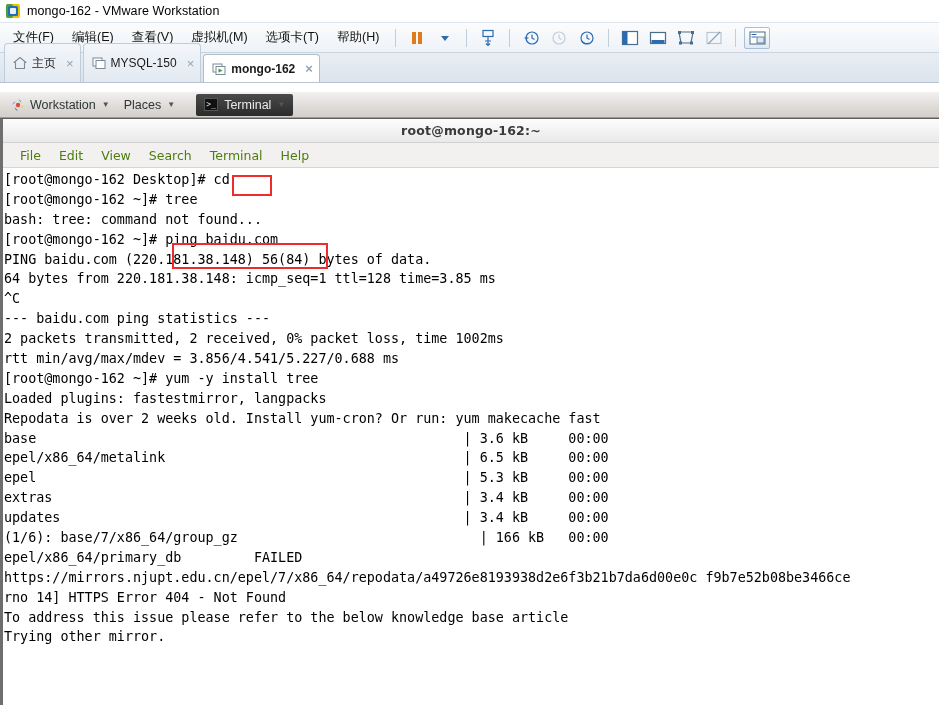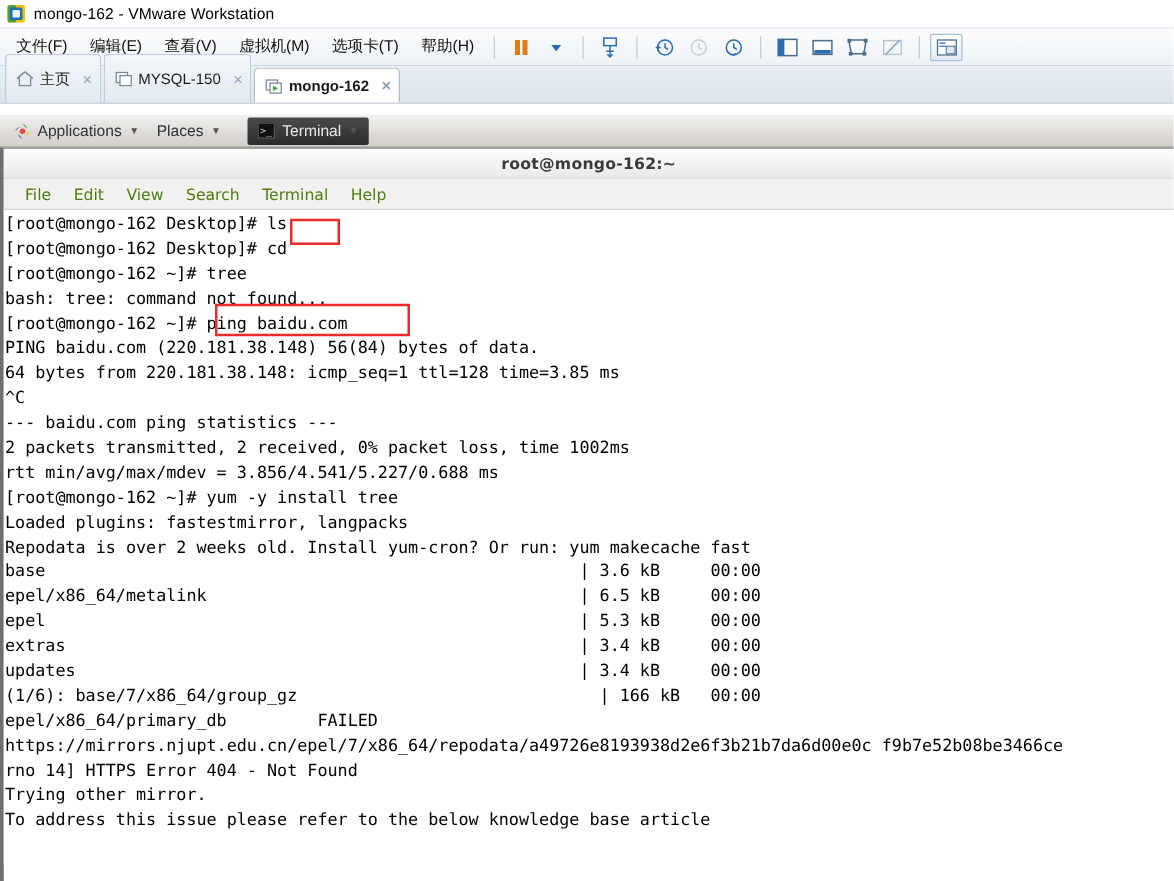--- a/index.html
+++ b/index.html
@@ -368,21 +368,21 @@
       <div class="gnome-item">
         <span class="appsicon">
           <svg width="14" height="14" viewBox="0 0 14 14">
             <circle cx="7" cy="7" r="2.2" fill="#d94f3d"></circle>
             <path d="M7 1 Q10 2 10.5 5 Z" fill="#3fa13f"></path>
             <path d="M13 7 Q12 10 9 10.5 Z" fill="#f2c200"></path>
             <path d="M7 13 Q4 12 3.5 9 Z" fill="#2b6cb0"></path>
             <path d="M1 7 Q2 4 5 3.5 Z" fill="#8a4fb5"></path>
           </svg>
         </span>
-        <span>Applications</span>
+        <span>Workstation</span>
         <span class="caret">▼</span>
       </div>
       <div class="gnome-item">
         <span>Places</span>
         <span class="caret">▼</span>
       </div>
       <div class="gnome-item win">
         <span class="termglyph">&gt;_</span>
         <span>Terminal</span>
         <span class="caret">▼</span>
@@ -399,21 +399,20 @@
         <div class="term-menu-item">File</div>
         <div class="term-menu-item">Edit</div>
         <div class="term-menu-item">View</div>
         <div class="term-menu-item">Search</div>
         <div class="term-menu-item">Terminal</div>
         <div class="term-menu-item">Help</div>
       </div>
 
       <div class="term-body" id="term-body">
 
-      <div class="term-line">[root@mongo-162 Desktop]# ls</div>
           <div class="term-line">[root@mongo-162 Desktop]# cd</div>
           <div class="term-line">[root@mongo-162 ~]# tree</div>
           <div class="term-line">bash: tree: command not found...</div>
           <div class="term-line">[root@mongo-162 ~]# ping baidu.com</div>
           <div class="term-line">PING baidu.com (220.181.38.148) 56(84) bytes of data.</div>
           <div class="term-line">64 bytes from 220.181.38.148: icmp_seq=1 ttl=128 time=3.85 ms</div>
           <div class="term-line">^C</div>
           <div class="term-line">--- baidu.com ping statistics ---</div>
           <div class="term-line">2 packets transmitted, 2 received, 0% packet loss, time 1002ms</div>
           <div class="term-line">rtt min/avg/max/mdev = 3.856/4.541/5.227/0.688 ms</div>
@@ -422,21 +421,21 @@
           <div class="term-line">Repodata is over 2 weeks old. Install yum-cron? Or run: yum makecache fast</div>
           <div class="term-line">base                                                     | 3.6 kB     00:00</div>
           <div class="term-line">epel/x86_64/metalink                                     | 6.5 kB     00:00</div>
           <div class="term-line">epel                                                     | 5.3 kB     00:00</div>
           <div class="term-line">extras                                                   | 3.4 kB     00:00</div>
           <div class="term-line">updates                                                  | 3.4 kB     00:00</div>
           <div class="term-line">(1/6): base/7/x86_64/group_gz                              | 166 kB   00:00</div>
           <div class="term-line">epel/x86_64/primary_db         FAILED</div>
           <div class="term-line">https://mirrors.njupt.edu.cn/epel/7/x86_64/repodata/a49726e8193938d2e6f3b21b7da6d00e0c f9b7e52b08be3466ce</div>
           <div class="term-line">rno 14] HTTPS Error 404 - Not Found</div>
+          <div class="term-line">To address this issue please refer to the below knowledge base article</div>
           <div class="term-line">Trying other mirror.</div>
-          <div class="term-line">To address this issue please refer to the below knowledge base article</div>
           <div class="term-line"></div>
           <div class="redbox" style="left: 229px; top: 7px; width: 40px; height: 21px; border-color: rgb(239, 43, 43);"></div>
           <div class="redbox" style="left: 169px; top: 75px; width: 156px; height: 26px; border-color: rgb(239, 43, 43);"></div>
         </div>
     </div>
   </div>
 </div>
 
 </body></html>

